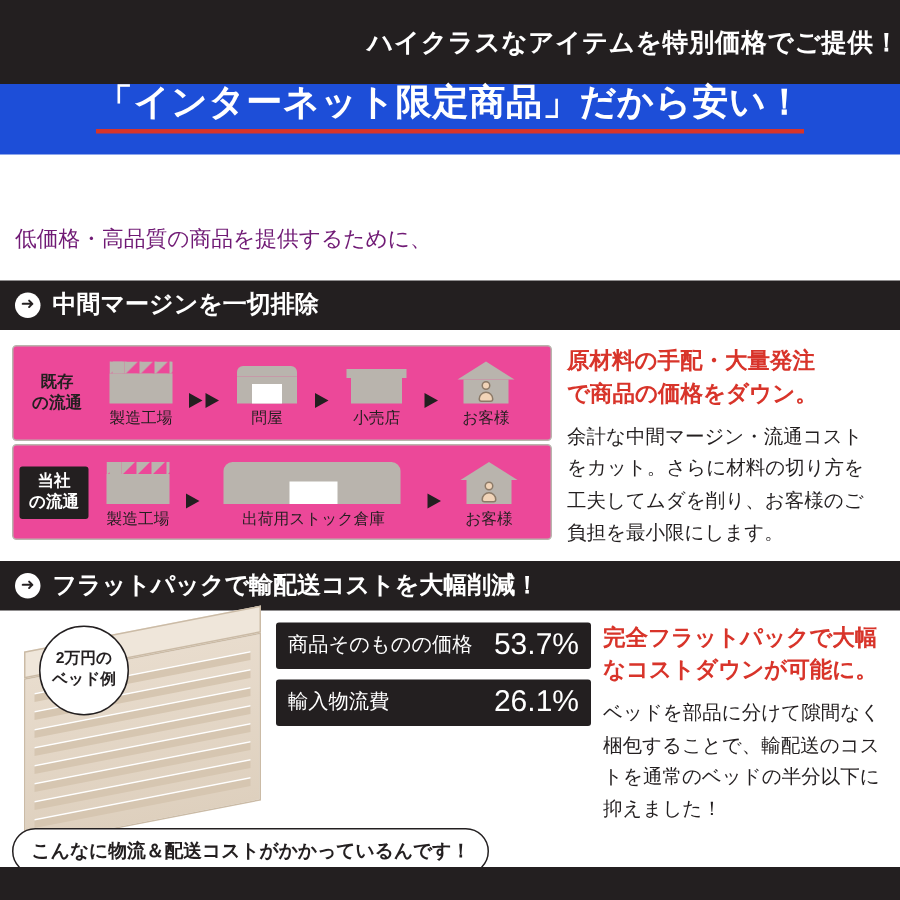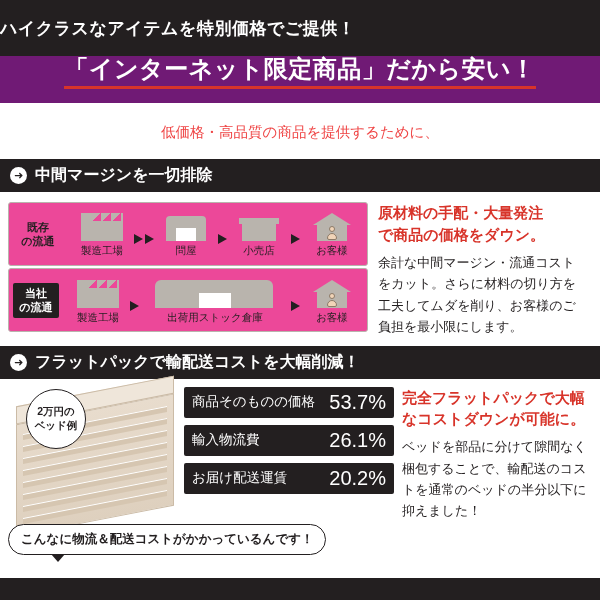--- a/index.html
+++ b/index.html
@@ -8,40 +8,40 @@
     background:#ffffff;
     font-family:"Liberation Sans","DejaVu Sans",sans-serif;
     color:#231f20;
     overflow:hidden;
   }
   .page{position:relative;width:600px;height:600px;box-sizing:border-box;}
 
   
   .hero{
     background:#231f20;color:#ffffff;
-    height:56px;display:flex;align-items:center;justify-content:flex-start;
+    height:56px;display:flex;align-items:center;justify-content:flex-end;
   }
   .hero-text{font-size:17px;font-weight:bold;letter-spacing:0.5px;}
 
   .subhero{
-    background:#701a75;
+    background:#1d4ed8;
     padding:0 0 14px 0;
     display:flex;align-items:center;justify-content:center;
   }
   .subhero-text{
     color:#ffffff;font-size:24px;font-weight:bold;letter-spacing:0.5px;
     border-bottom:3px solid #d8342a;
     padding-bottom:4px;
     line-height:1.1;
   }
 
   
   .lead{
-    text-align:center;padding:18px 10px 14px 10px;
-    font-size:14.5px;line-height:1.65;color:#ef4444;
+    padding:18px 10px 14px 10px;
+    font-size:14.5px;line-height:1.65;color:#701a75;margin-top:28px;
   }
 
   
   .sec-bar{
     background:#231f20;color:#fff;
     display:flex;align-items:center;gap:8px;
     padding:6px 10px;
     font-size:16px;font-weight:bold;
   }
   .arrow-circle{
@@ -61,21 +61,21 @@
     height:64px;box-sizing:border-box;
   }
   .flowtag{
     width:50px;flex:none;text-align:center;font-size:11px;font-weight:bold;
     line-height:1.3;color:#231f20;
   }
   .flowtag.dark{
     background:#231f20;color:#fff;border-radius:2px;padding:3px 0;
     margin-right:2px;width:46px;
   }
-  .nodes{display:flex;align-items:flex-end;flex:1;justify-content:flex-end;}
+  .nodes{display:flex;align-items:flex-end;flex:1;justify-content:flex-start;}
   .node{display:flex;flex-direction:column;align-items:center;width:62px;}
   .node .lbl{font-size:10.5px;margin-top:3px;white-space:nowrap;}
   .node.wide{width:150px;}
   .arrow{
     width:0;height:0;border-top:5px solid transparent;border-bottom:5px solid transparent;
     border-left:9px solid #231f20;margin:0 1px 14px 1px;flex:none;
   }
 
   
   .ic{position:relative;width:46px;height:30px;}
@@ -301,24 +301,20 @@
 
     <div class="bars">
       <div class="bar">
         <span class="blabel">商品そのものの価格</span>
         <span class="bval">53.7%</span>
       </div>
       <div class="bar">
         <span class="blabel">輸入物流費</span>
         <span class="bval">26.1%</span>
       </div>
-      <div class="bar">
-        <span class="blabel">お届け配送運賃</span>
-        <span class="bval">20.2%</span>
-      </div>
     </div>
 
     <div class="sec2-right">
       <div class="red-title">
         <div>完全フラットパックで大幅</div>
         <div>なコストダウンが可能に。</div>
       </div>
       <div class="body-text">ベッドを部品に分けて隙間なく梱包することで、輸配送のコストを通常のベッドの半分以下に抑えました！</div>
     </div>
   </div>

